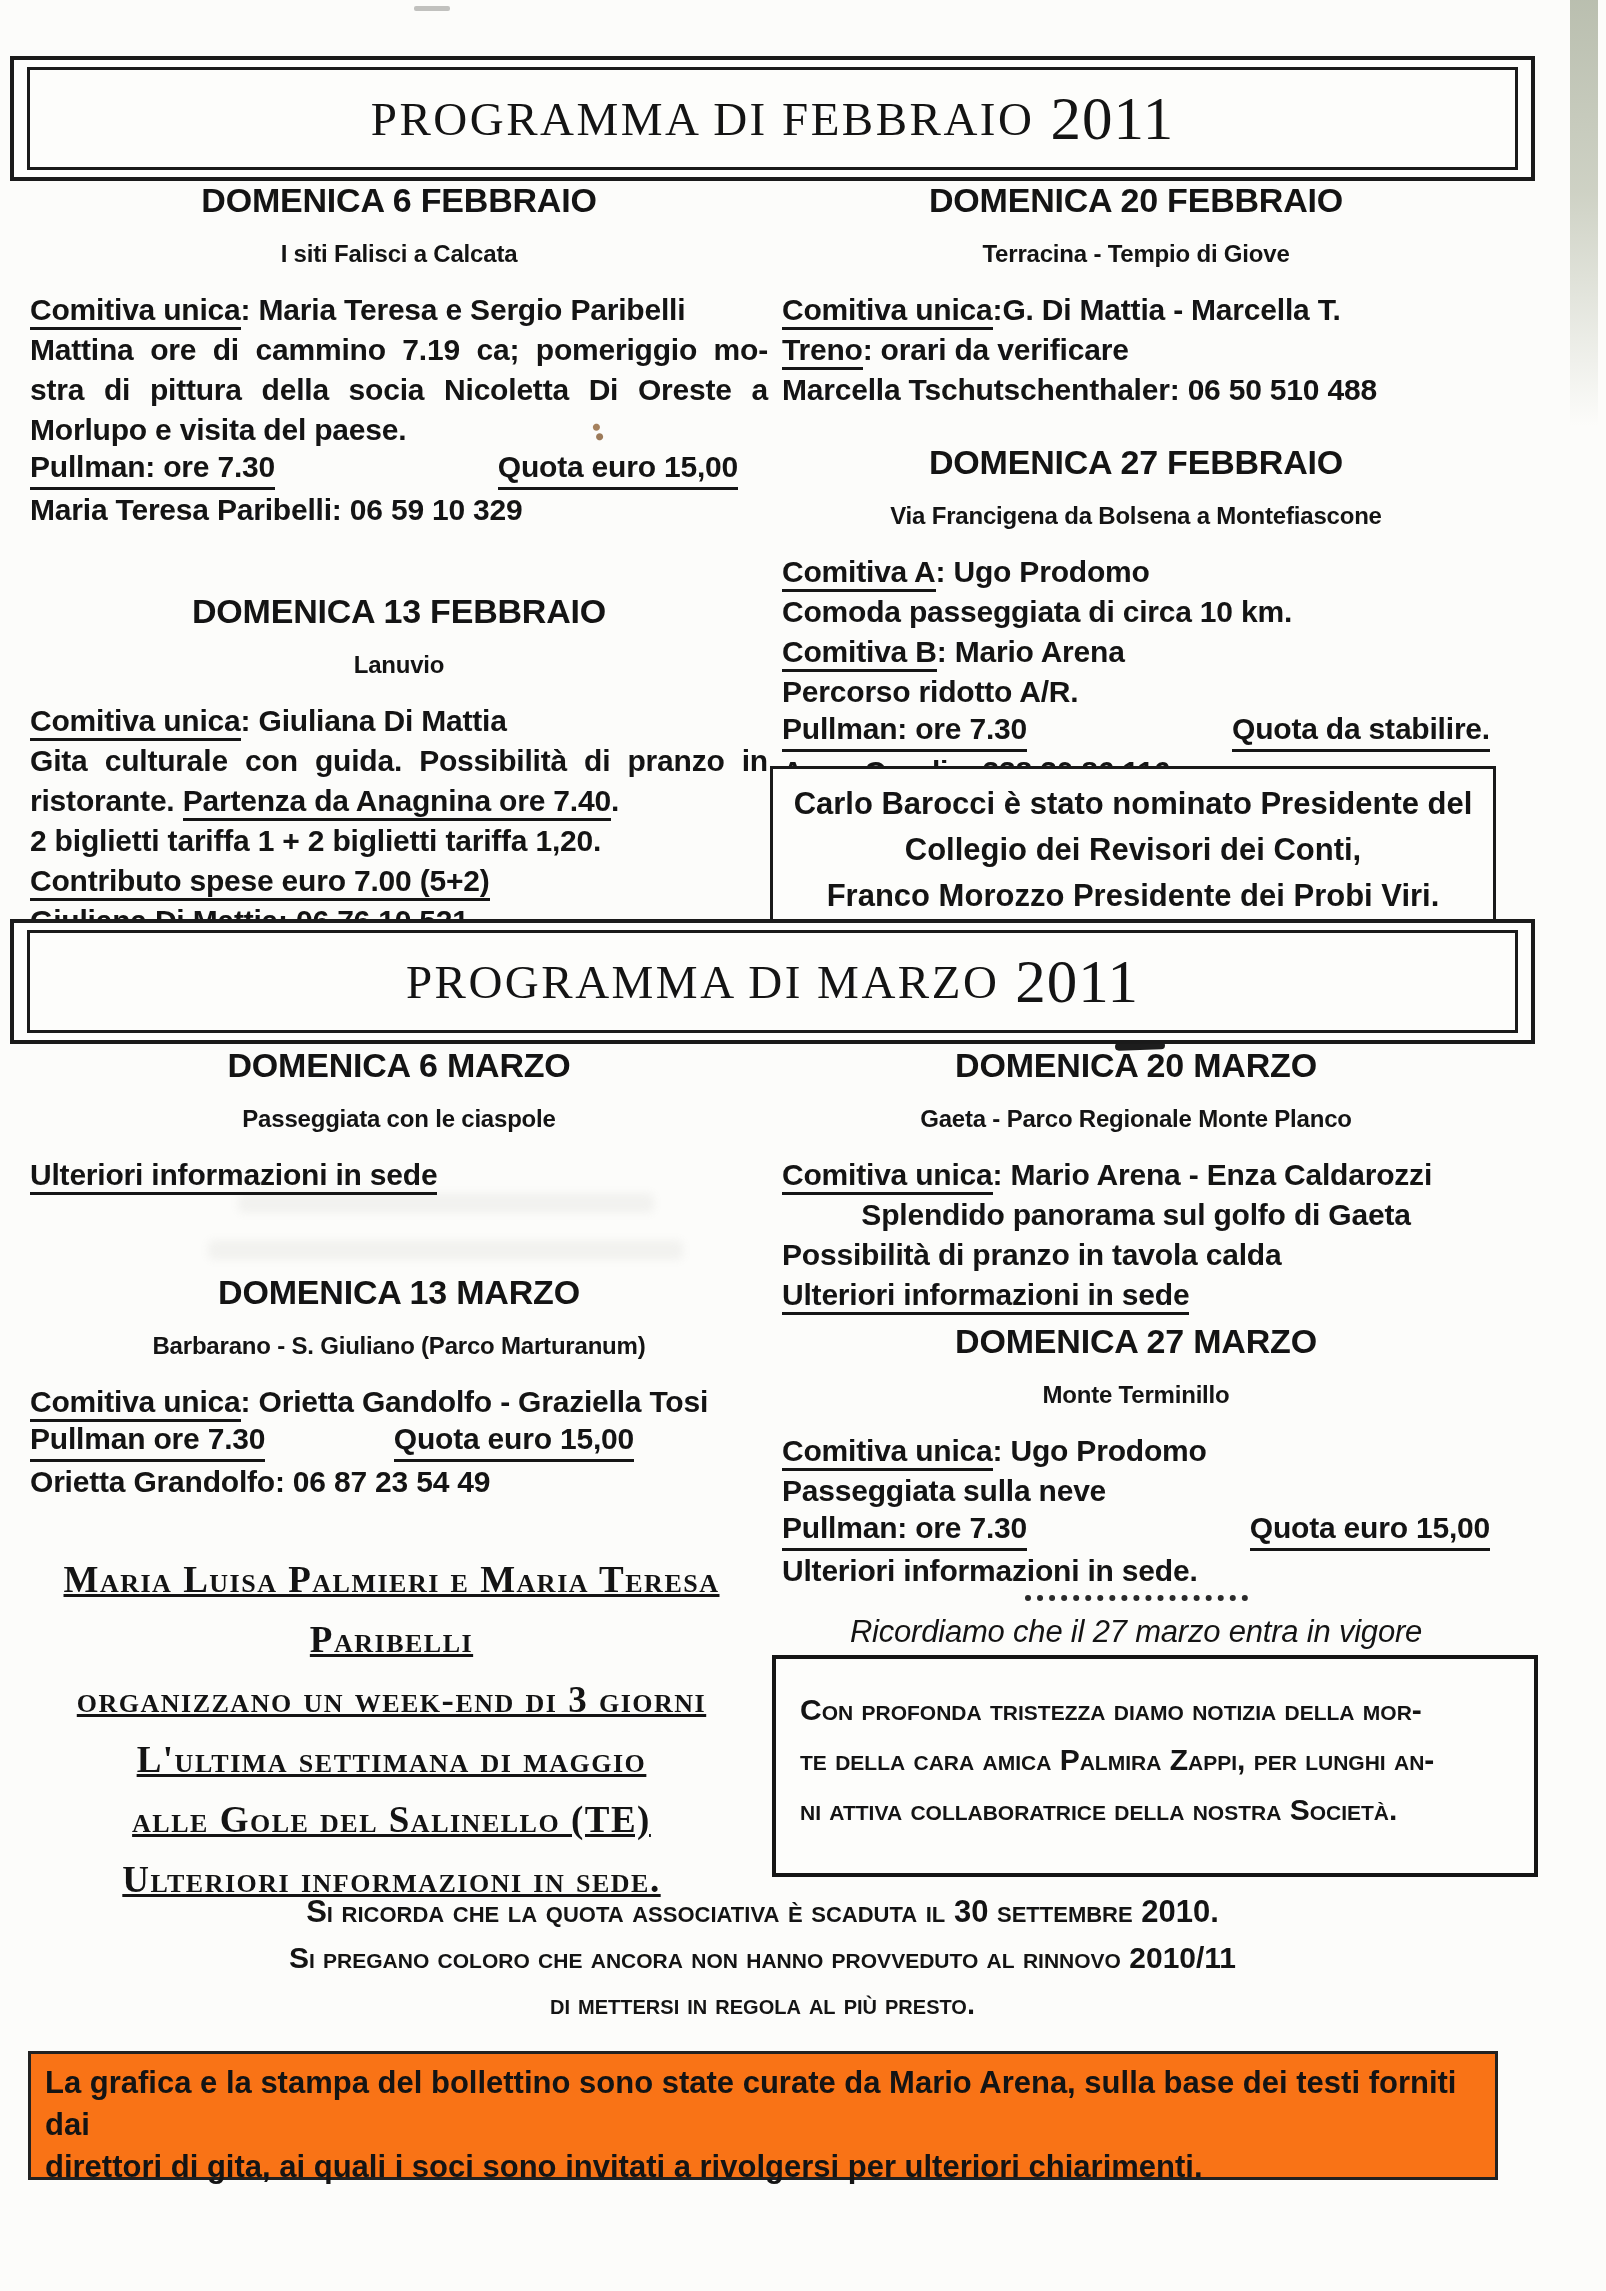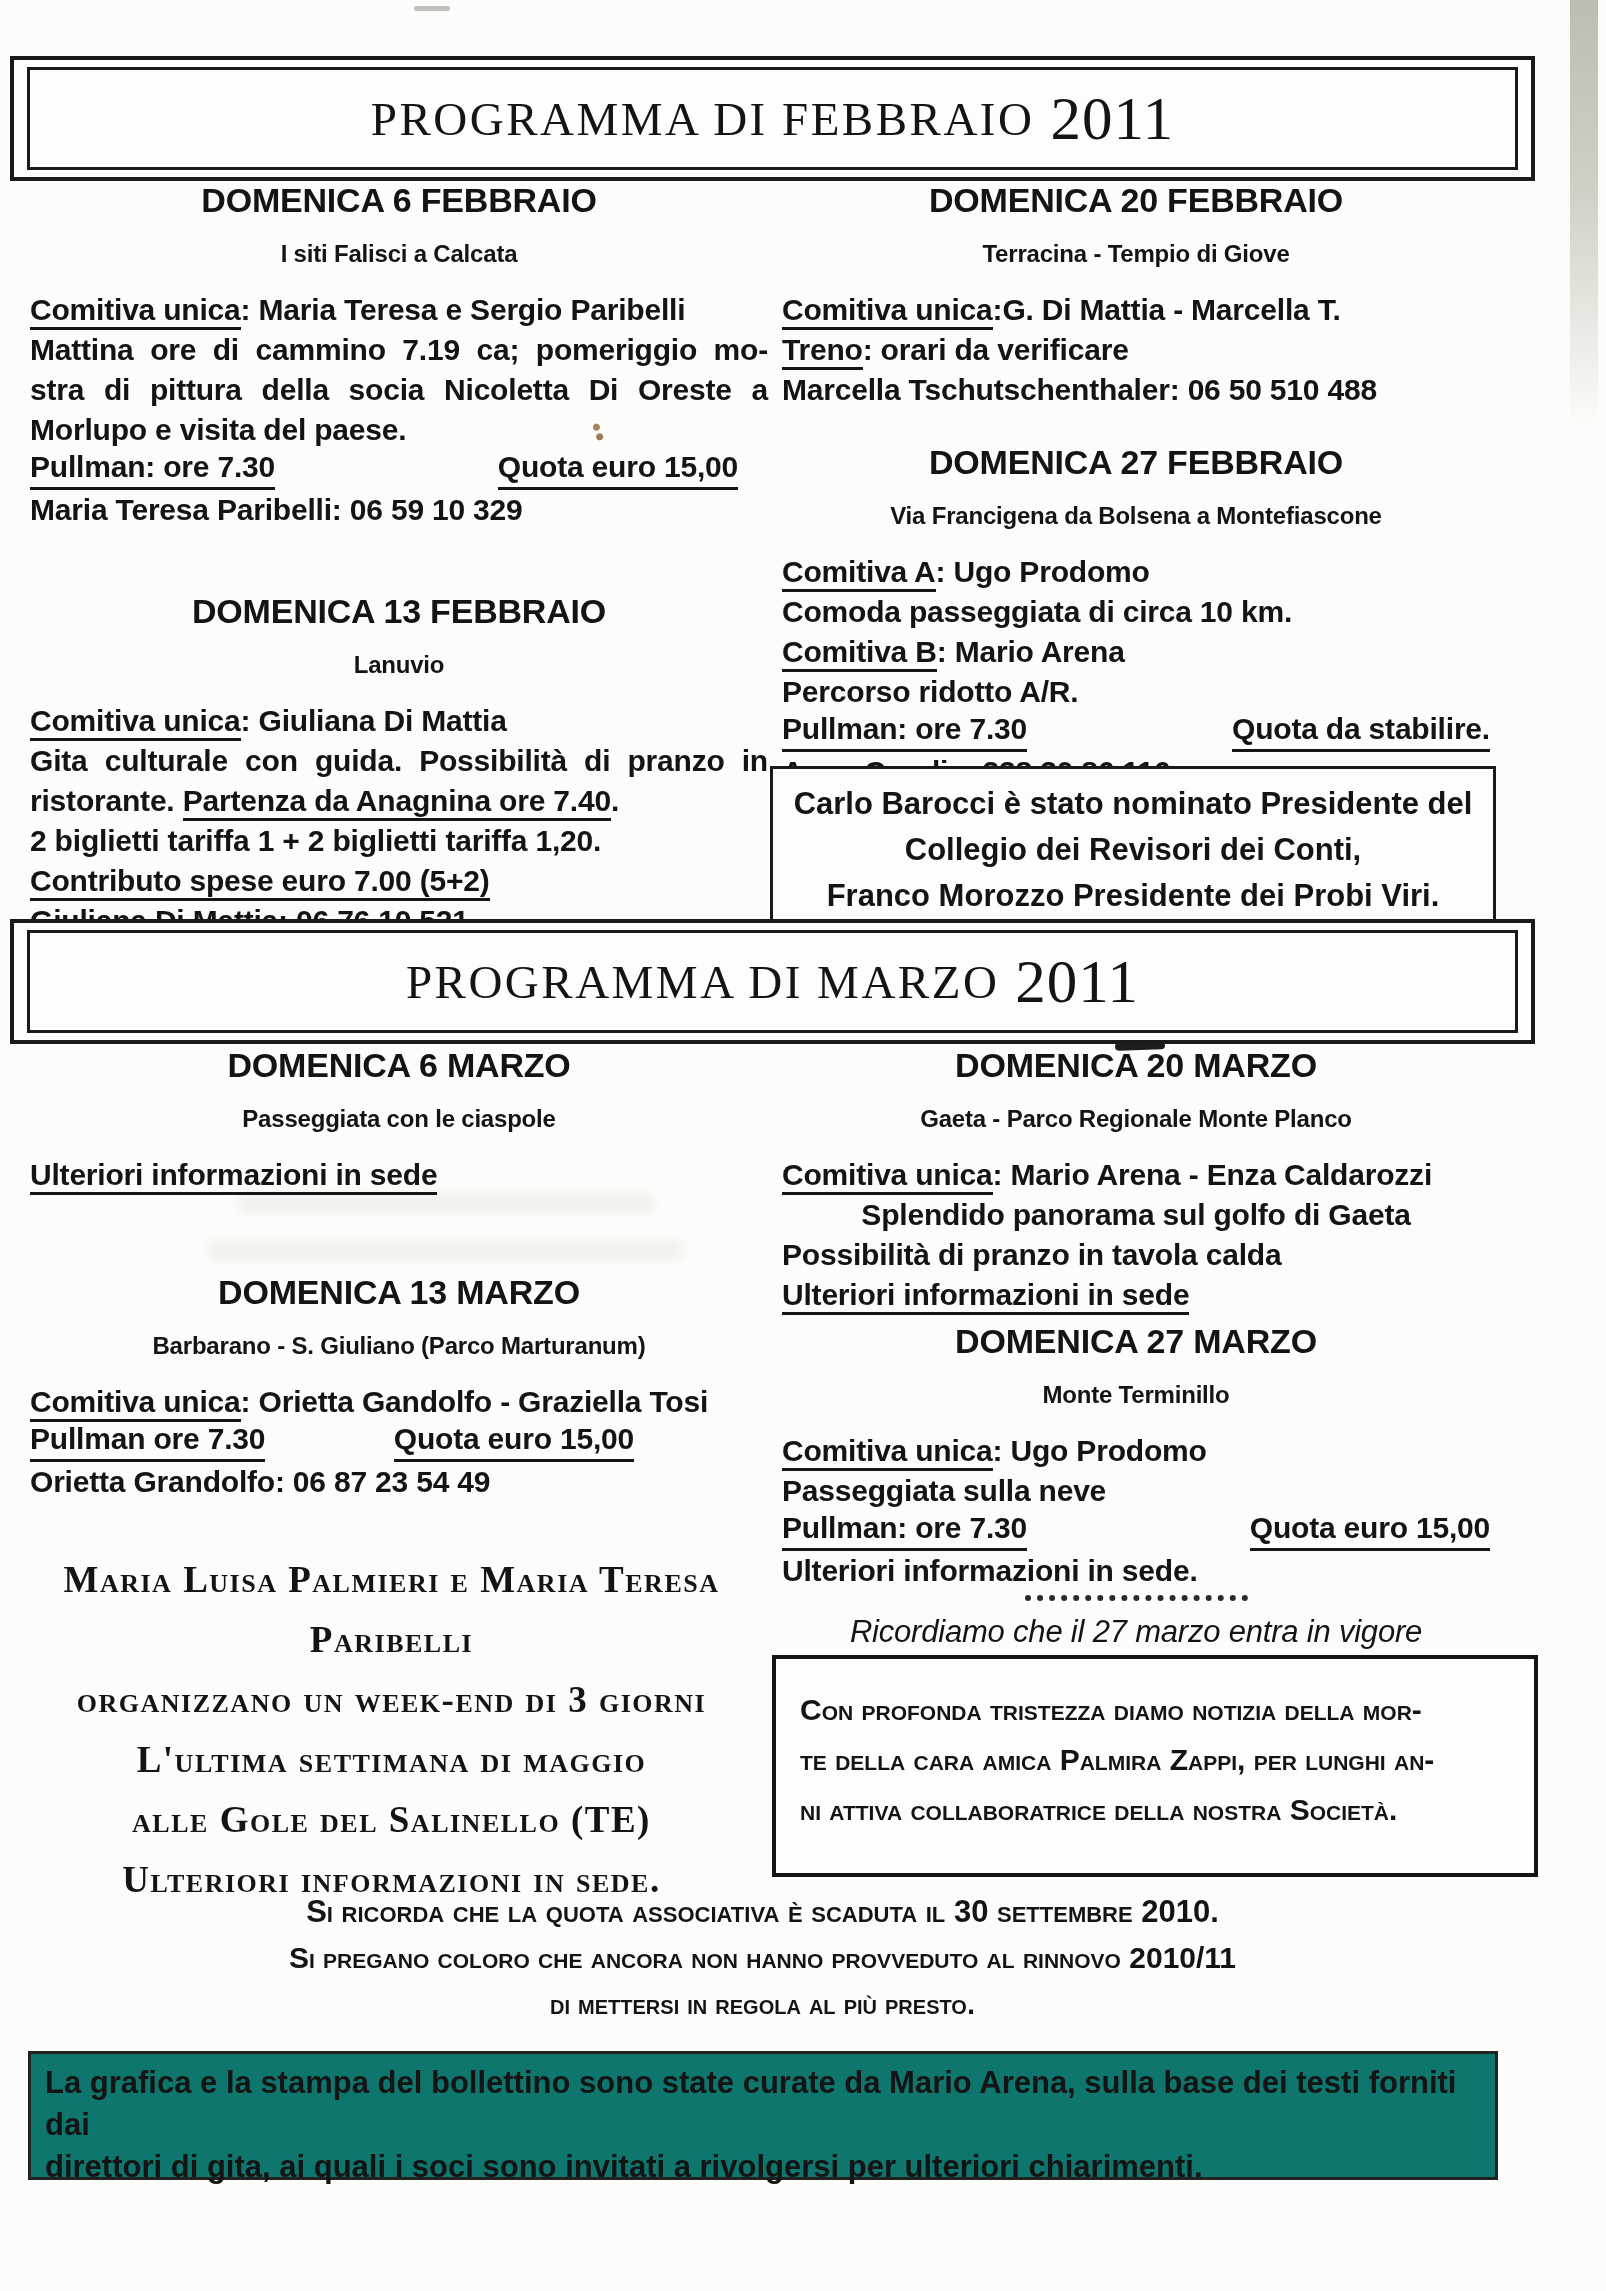--- a/index.html
+++ b/index.html
@@ -32,31 +32,31 @@
   .jl{text-align:justify;text-align-last:justify;}
   .ul{border-bottom:3px solid #161616;display:inline-block;line-height:33px;padding-bottom:1px;}
   .row{display:flex;justify-content:space-between;}
   .ctr{text-align:center;}
   
   .noticebox{position:absolute;border:3px solid #1a1a1a;background:#fdfdfb;
     font-size:31px;font-weight:700;line-height:46px;text-align:center;}
   .obibox{position:absolute;border:4px solid #151515;background:#fdfdfb;
     font-size:30px;font-weight:700;font-variant:small-caps;line-height:50px;text-align:left;}
   
-  .weekend{position:absolute;text-align:center;}
+  .weekend{position:absolute;text-align:center;text-decoration:underline;}
   .wl{font-family:"Liberation Serif",serif;font-variant:small-caps;font-weight:700;
       font-size:37px;line-height:60px;letter-spacing:1.5px;}
   
   .rem{font-style:italic;font-weight:400;font-size:31px;line-height:45px;text-align:center;}
   .dots{width:223px;height:0;border-bottom:6px dotted #2a2a2a;margin:4px auto 8px;}
   .quota-block{position:absolute;text-align:center;font-variant:small-caps;font-weight:700;}
   .q1{font-size:31px;line-height:46px;}
   .q2{font-size:30px;line-height:46px;}
   .q3{font-size:29px;line-height:46px;}
-  .footerbox{position:absolute;border:3px solid #222;background:#0f766e;
+  .footerbox{position:absolute;border:3px solid #222;background:#f97316;
     font-size:31px;font-weight:700;line-height:42px;padding:8px 14px;}
 </style>
 </head>
 <body>
 
 <div class="page">
 
   <div class="edge-strip"></div>
   <div class="top-dash"></div>
   <div class="smudge"></div>

